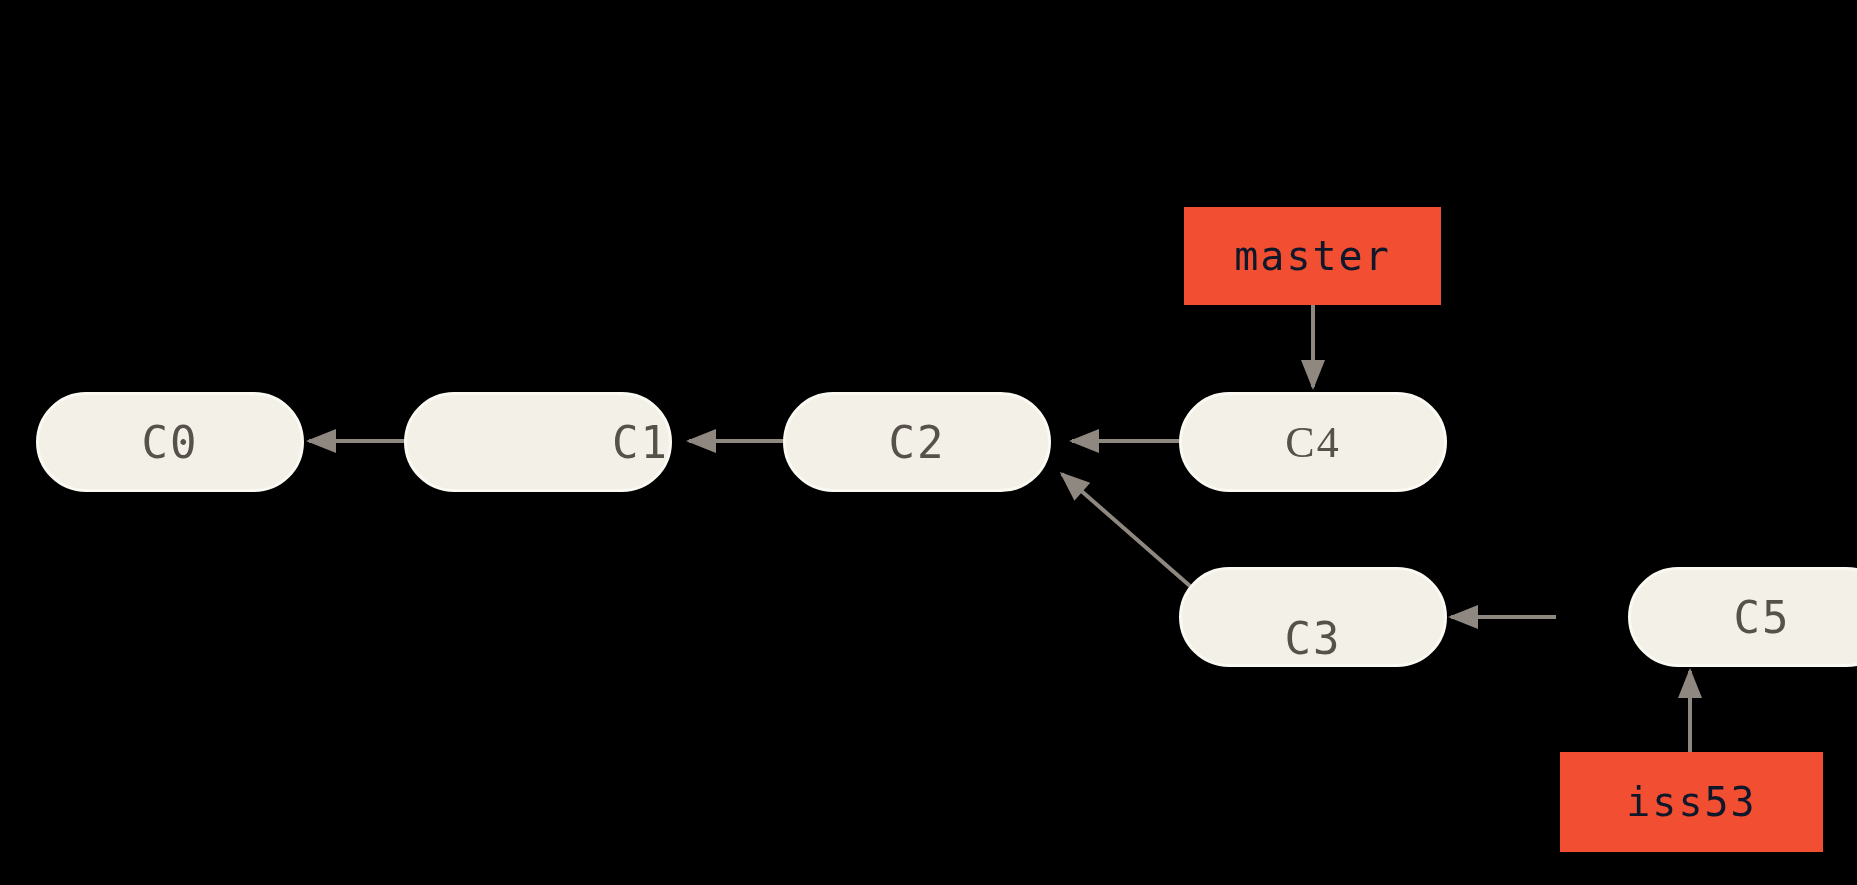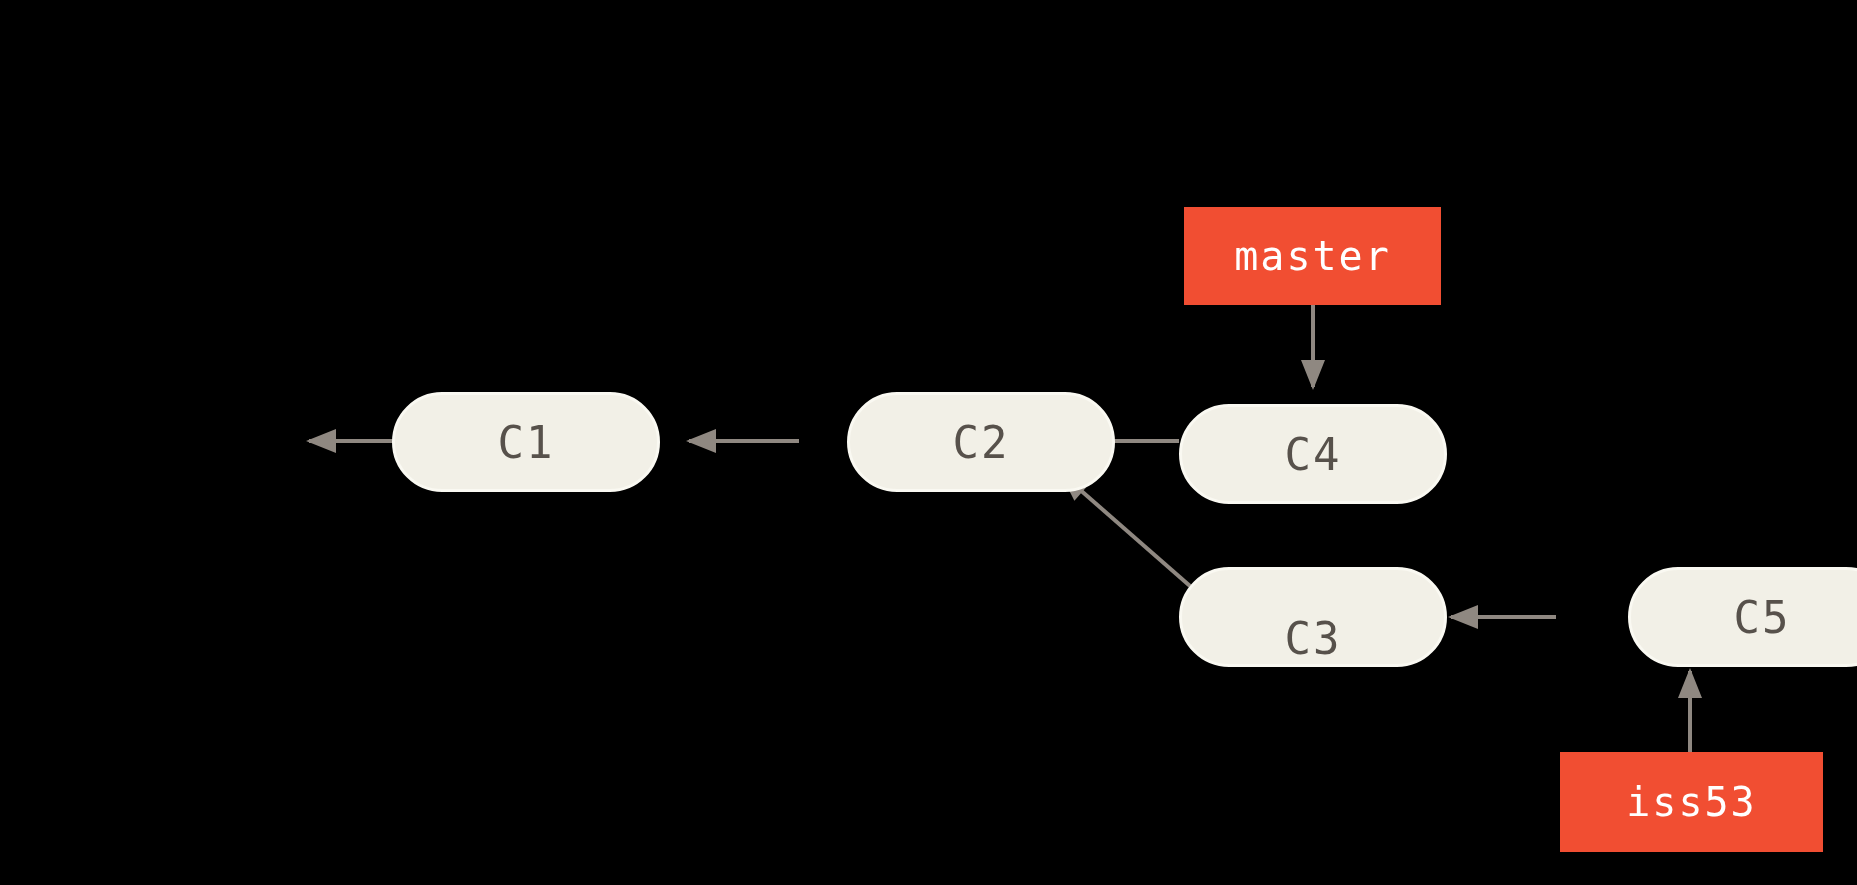--- a/index.html
+++ b/index.html
@@ -40,27 +40,27 @@
   .branch {
     position: absolute;
     box-sizing: border-box;
     background: #F14E32;
     display: flex;
     align-items: center;
     justify-content: center;
   }
   .branch-label {
     font-size: 40px;
-    color: #ffffff;
+    color: #0f172a;
     letter-spacing: 2px;
   }
   .pos-c0 { left: 36px;   top: 392px; }
-  .pos-c1 { left: 392px;  top: 392px; }
-  .pos-c2 { left: 847px;  top: 392px; }
-  .pos-c4 { left: 1179px; top: 404px; }
+  .pos-c1 { left: 404px;  top: 392px; justify-content: flex-end; }
+  .pos-c2 { left: 783px;  top: 392px; }
+  .pos-c4 { left: 1179px; top: 392px; font-family: Liberation Serif, serif; }
   .pos-c3 { left: 1179px; top: 567px; align-items: flex-end; }
   .pos-c5 { left: 1628px; top: 567px; }
   .pos-master { left: 1184px; top: 207px; width: 257px; height: 98px; }
   .pos-iss53  { left: 1560px; top: 752px; width: 263px; height: 100px; }
   .arrow-line {
     stroke: #8F8881;
     stroke-width: 4;
   }
 </style>
 </head>
@@ -76,20 +76,23 @@
     </defs>
     <line class="arrow-line" x1="416" y1="441" x2="309" y2="441" marker-end="url(#arrowhead)"></line>
     <line class="arrow-line" x1="799" y1="441" x2="689" y2="441" marker-end="url(#arrowhead)"></line>
     <line class="arrow-line" x1="1179" y1="441" x2="1072" y2="441" marker-end="url(#arrowhead)"></line>
     <line class="arrow-line" x1="1190" y1="586" x2="1062" y2="474" marker-end="url(#arrowhead)"></line>
     <line class="arrow-line" x1="1556" y1="617" x2="1451" y2="617" marker-end="url(#arrowhead)"></line>
     <line class="arrow-line" x1="1313" y1="305" x2="1313" y2="387" marker-end="url(#arrowhead)"></line>
     <line class="arrow-line" x1="1690" y1="752" x2="1690" y2="671" marker-end="url(#arrowhead)"></line>
   </svg>
 
+  <div class="commit pos-c0">
+    <span class="commit-label">C0</span>
+  </div>
   <div class="commit pos-c1">
     <span class="commit-label">C1</span>
   </div>
   <div class="commit pos-c2">
     <span class="commit-label">C2</span>
   </div>
   <div class="commit pos-c4">
     <span class="commit-label">C4</span>
   </div>
   <div class="commit pos-c3">

